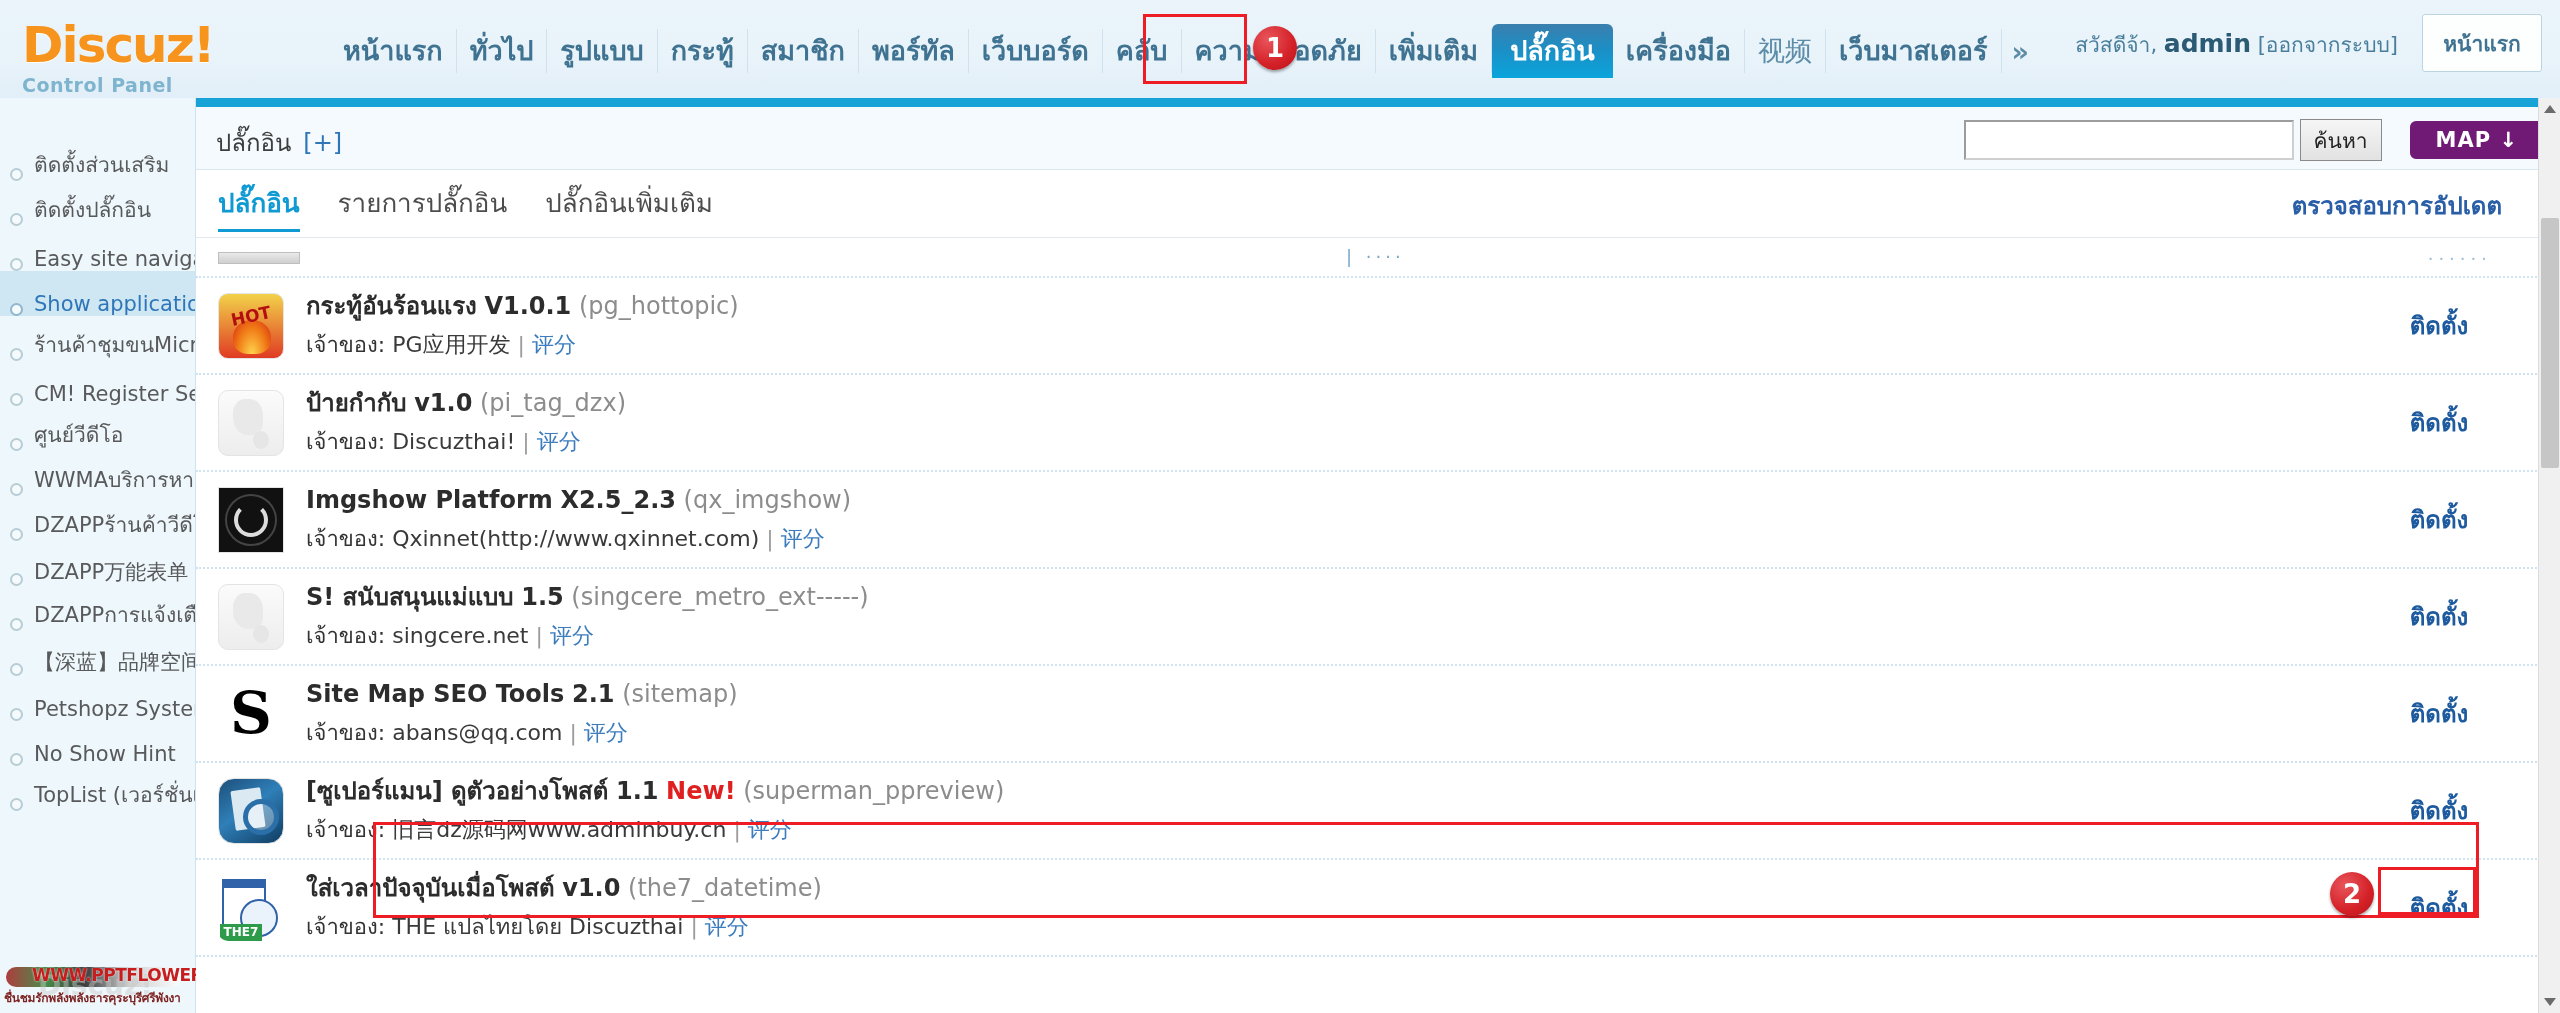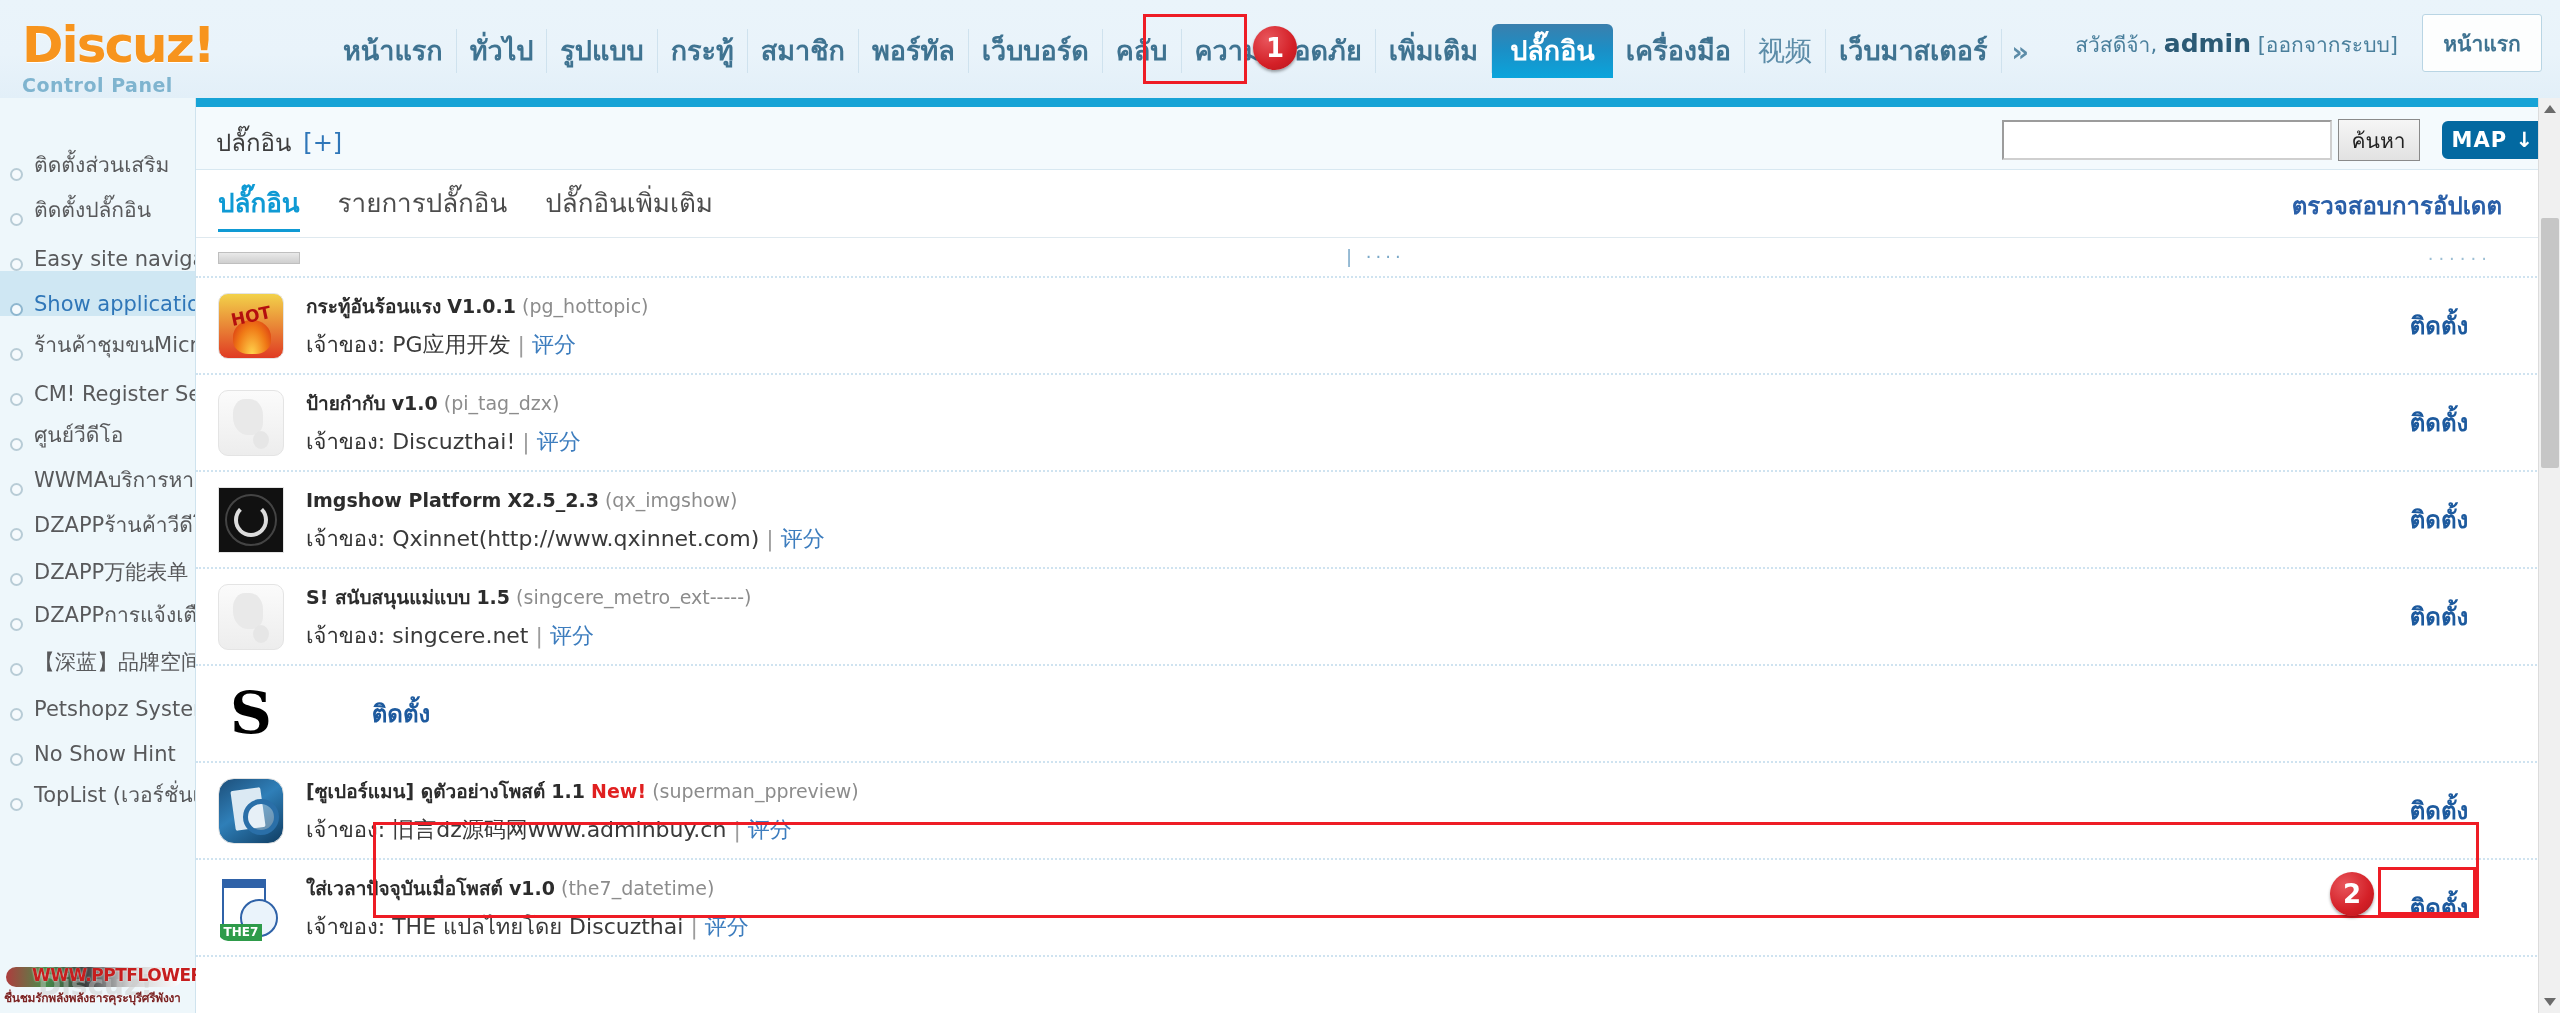--- a/index.html
+++ b/index.html
@@ -206,28 +206,28 @@
     height: 42px; min-width: 82px;
     margin-left: 6px;
     background: linear-gradient(to bottom,#f6f6f6,#e2e2e2);
     border: 1px solid #8a8a8a;
     font-size: 21px; color: #222;
     cursor: pointer;
     font-family: "DejaVu Sans", "Liberation Sans", sans-serif;
     padding: 0 10px;
   }
   .map-btn {
-    margin-left: 22px;
+    margin-left: 28px;
     height: 38px; min-width: 90px;
-    background: #0369a1;
+    background: #701a75;
     border-radius: 6px;
     color: #ffffff; font-weight: bold; font-size: 21px;
     display: flex; align-items: center; justify-content: center;
     cursor: pointer; letter-spacing: 1px;
-    padding: 0 10px;
+    padding: 0 26px;
   }
 
   
   .tabs-row {
     position: relative;
     height: 68px; width: 2364px;
     background: #fff;
     border-bottom: 1px solid #dfe9ef;
   }
   .tabs {
@@ -289,21 +289,21 @@
     flex: 0 0 auto;
     margin-right: 22px;
     border-radius: 10px;
     background: #f2f2f2;
     position: relative;
     overflow: hidden;
     border: 1px solid #e4e4e4;
   }
   .p-body { flex: 1 1 auto; min-width: 0; }
   .p-title {
-    font-size: 19px; color: #2c2c2c;
+    font-size: 24px; color: #2c2c2c;
     white-space: nowrap;
     line-height: 34px;
   }
   .p-title .nm { font-weight: bold; }
   .p-title .ver { font-weight: bold; }
   .p-title .new { color: #e02020; font-weight: bold; }
   .p-title .slug { color: #8c8c8c; font-weight: normal; }
   .p-owner {
     font-size: 22px; color: #3a3a3a;
     line-height: 34px; margin-top: 5px;
@@ -603,20 +603,24 @@
           <div class="plugin-row">
             <div class="p-icon ic-blank"></div>
             <div class="p-body">
               <div class="p-title"><span class="nm">S! สนับสนุนแม่แบบ</span> <span class="ver">1.5</span> <span class="slug">(singcere_metro_ext-----)</span></div>
               <div class="p-owner"><span class="lbl">เจ้าของ:</span> <span>singcere.net</span><span class="sep">|</span><span class="rate">评分</span></div>
             </div>
             <div class="p-action">ติดตั้ง</div>
           </div>
           <div class="plugin-row">
             <div class="p-icon ic-sitemap"></div>
+            <div class="p-body">
+              <div class="p-title"><span class="nm">Site Map SEO Tools</span> <span class="ver">2.1</span> <span class="slug">(sitemap)</span></div>
+              <div class="p-owner"><span class="lbl">เจ้าของ:</span> <span>abans@qq.com</span><span class="sep">|</span><span class="rate">评分</span></div>
+            </div>
             <div class="p-action">ติดตั้ง</div>
           </div>
           <div class="plugin-row">
             <div class="p-icon ic-superman"></div>
             <div class="p-body">
               <div class="p-title"><span class="nm">[ซูเปอร์แมน] ดูตัวอย่างโพสต์</span> <span class="ver">1.1</span> <span class="new">New!</span> <span class="slug">(superman_ppreview)</span></div>
               <div class="p-owner"><span class="lbl">เจ้าของ:</span> <span>旧言dz源码网www.adminbuy.cn</span><span class="sep">|</span><span class="rate">评分</span></div>
             </div>
             <div class="p-action">ติดตั้ง</div>
           </div>

